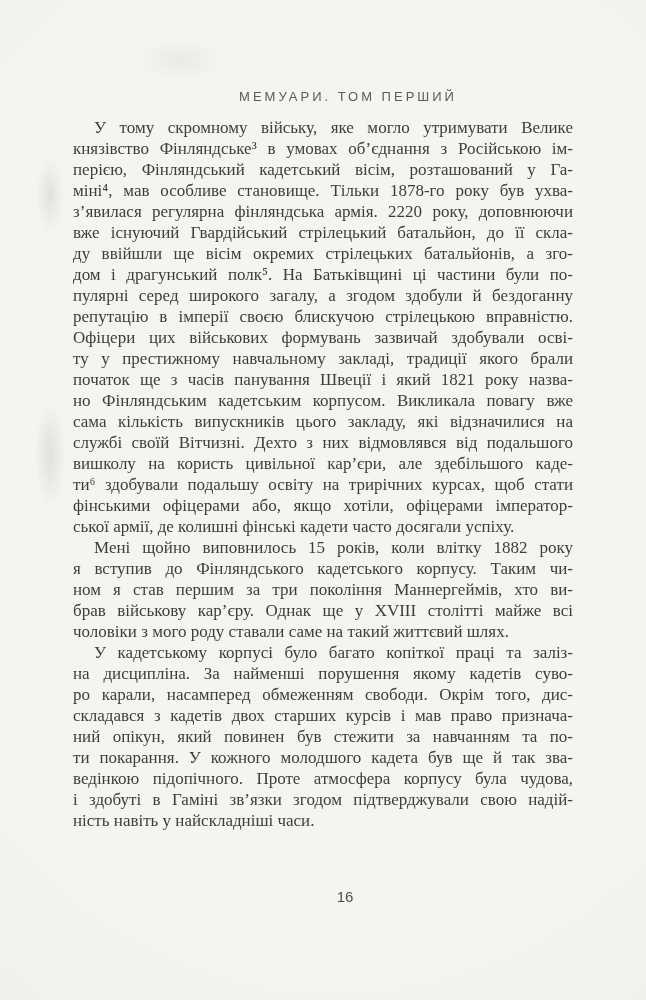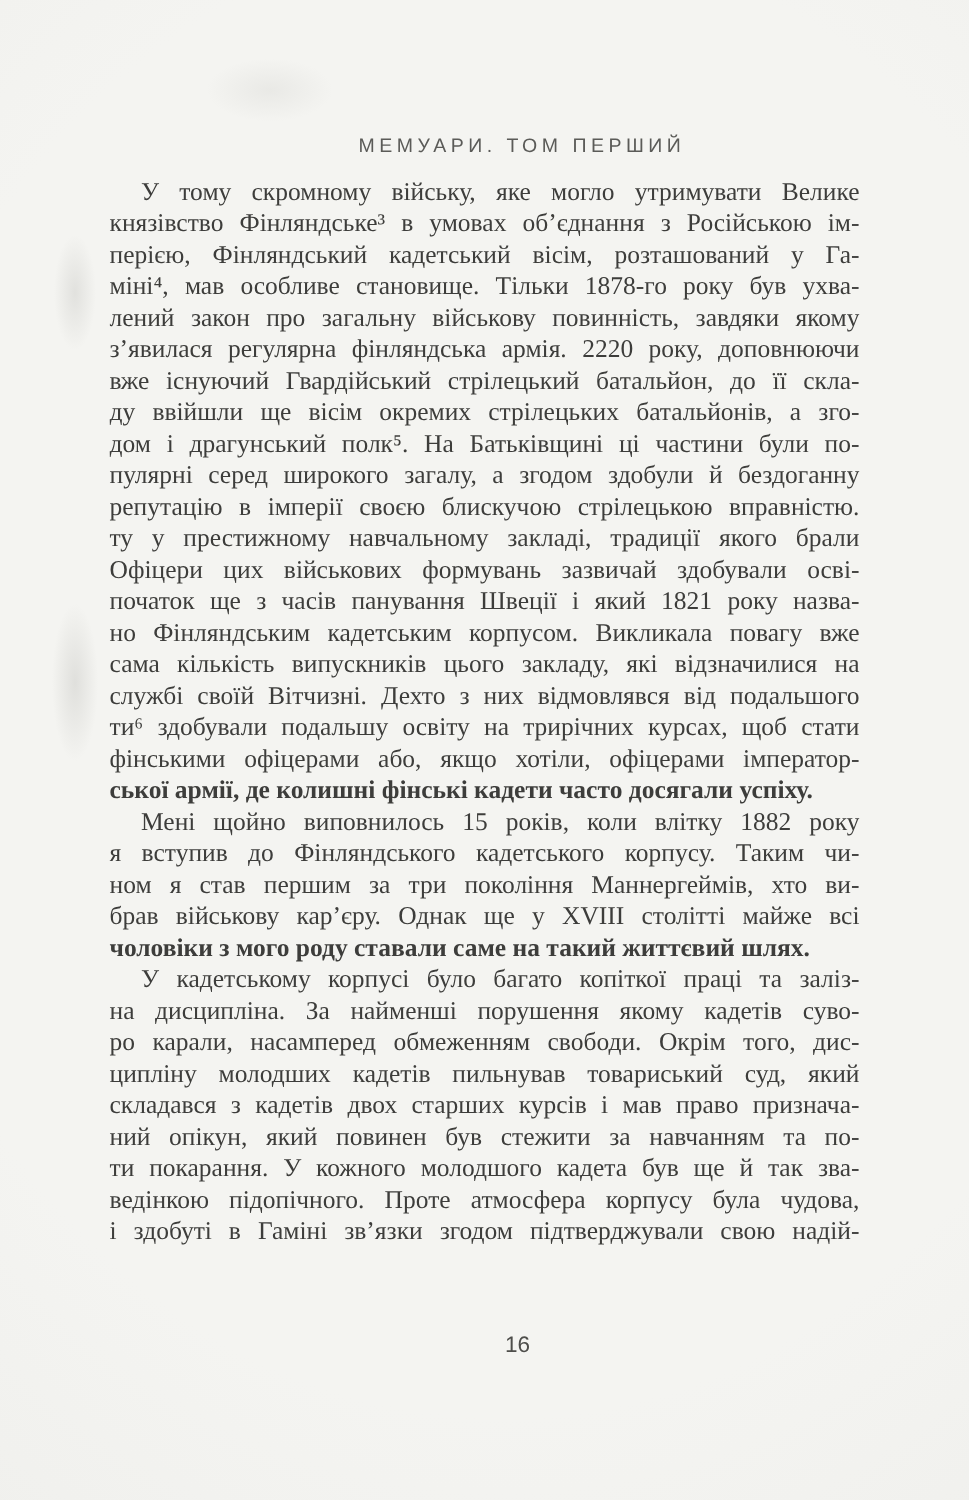--- a/index.html
+++ b/index.html
@@ -60,21 +60,20 @@
     text-align-last: justify;
     white-space: normal;
     height: 21px;
     overflow: hidden;
   }
   .line.indent {
     text-indent: 21px;
   }
   .line.para-end {
     text-align-last: left;
-    font-weight: bold;
   }
   .page-number {
     position: absolute;
     top: 888px;
     left: 0;
     width: 100%;
     transform: translateX(22px);
     text-align: center;
     font-family: "Liberation Sans", "DejaVu Sans", sans-serif;
     font-size: 15px;
@@ -89,46 +88,46 @@
   <div class="smudge smudge-2"></div>
   <div class="smudge smudge-3"></div>
 
   <div class="running-header">МЕМУАРИ. ТОМ ПЕРШИЙ</div>
 
   <div class="text-block">
       <div class="line indent">У тому скромному війську, яке могло утримувати Велике</div>
       <div class="line">князівство Фінляндське³ в умовах об’єднання з Російською ім-</div>
       <div class="line">перією, Фінляндський кадетський вісім, розташований у Га-</div>
       <div class="line">міні⁴, мав особливе становище. Тільки 1878-го року був ухва-</div>
-      <div class="line">лений закон про загальну військову повинність, завдяки якому</div>
       <div class="line">з’явилася регулярна фінляндська армія. 2220 року, доповнюючи</div>
       <div class="line">вже існуючий Гвардійський стрілецький батальйон, до її скла-</div>
       <div class="line">ду ввійшли ще вісім окремих стрілецьких батальйонів, а зго-</div>
       <div class="line">дом і драгунський полк⁵. На Батьківщині ці частини були по-</div>
       <div class="line">пулярні серед широкого загалу, а згодом здобули й бездоганну</div>
       <div class="line">репутацію в імперії своєю блискучою стрілецькою вправністю.</div>
+      <div class="line">Офіцери цих військових формувань зазвичай здобували осві-</div>
       <div class="line">ту у престижному навчальному закладі, традиції якого брали</div>
-      <div class="line">Офіцери цих військових формувань зазвичай здобували осві-</div>
       <div class="line">початок ще з часів панування Швеції і який 1821 року назва-</div>
       <div class="line">но Фінляндським кадетським корпусом. Викликала повагу вже</div>
       <div class="line">сама кількість випускників цього закладу, які відзначилися на</div>
       <div class="line">службі своїй Вітчизні. Дехто з них відмовлявся від подальшого</div>
+      <div class="line">вишколу на користь цивільної кар’єри, але здебільшого каде-</div>
       <div class="line">ти⁶ здобували подальшу освіту на трирічних курсах, щоб стати</div>
       <div class="line">фінськими офіцерами або, якщо хотіли, офіцерами імператор-</div>
       <div class="line para-end">ської армії, де колишні фінські кадети часто досягали успіху.</div>
       <div class="line indent">Мені щойно виповнилось 15 років, коли влітку 1882 року</div>
       <div class="line">я вступив до Фінляндського кадетського корпусу. Таким чи-</div>
       <div class="line">ном я став першим за три покоління Маннергеймів, хто ви-</div>
       <div class="line">брав військову кар’єру. Однак ще у XVIII столітті майже всі</div>
       <div class="line para-end">чоловіки з мого роду ставали саме на такий життєвий шлях.</div>
       <div class="line indent">У кадетському корпусі було багато копіткої праці та заліз-</div>
       <div class="line">на дисципліна. За найменші порушення якому кадетів суво-</div>
       <div class="line">ро карали, насамперед обмеженням свободи. Окрім того, дис-</div>
-      <div class="line">ципліну молодших кадетів пильнував товариський суд, який</div>
       <div class="line">складався з кадетів двох старших курсів і мав право признача-</div>
       <div class="line">ний опікун, який повинен був стежити за навчанням та по-</div>
       <div class="line">ти покарання. У кожного молодшого кадета був ще й так зва-</div>
       <div class="line">ведінкою підопічного. Проте атмосфера корпусу була чудова,</div>
       <div class="line">і здобуті в Гаміні зв’язки згодом підтверджували свою надій-</div>
+      <div class="line para-end">ність навіть у найскладніші часи.</div>
     </div>
 
   <div class="page-number">16</div>
 </div>
 
 </body></html>

